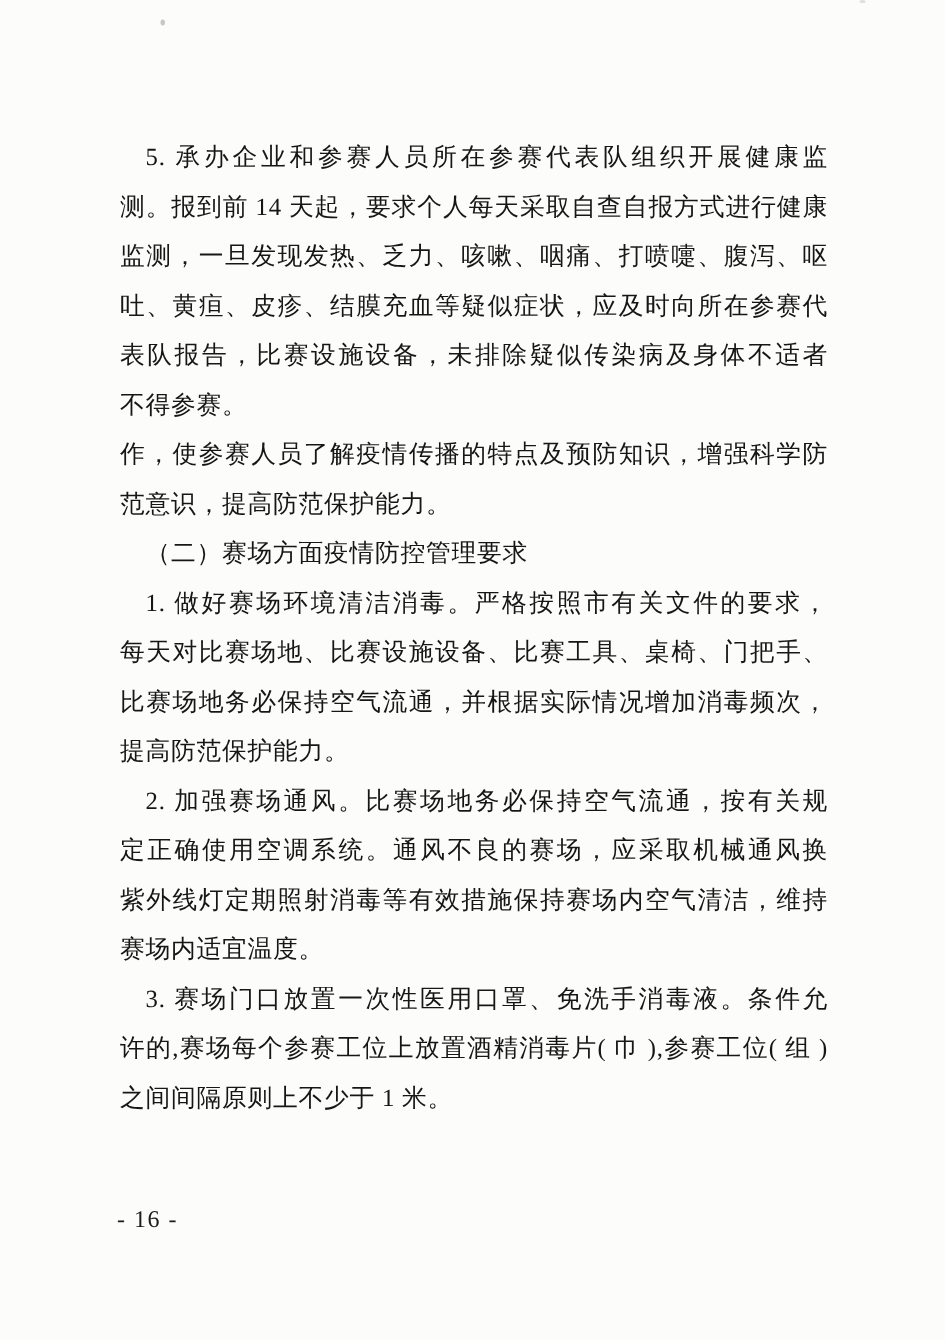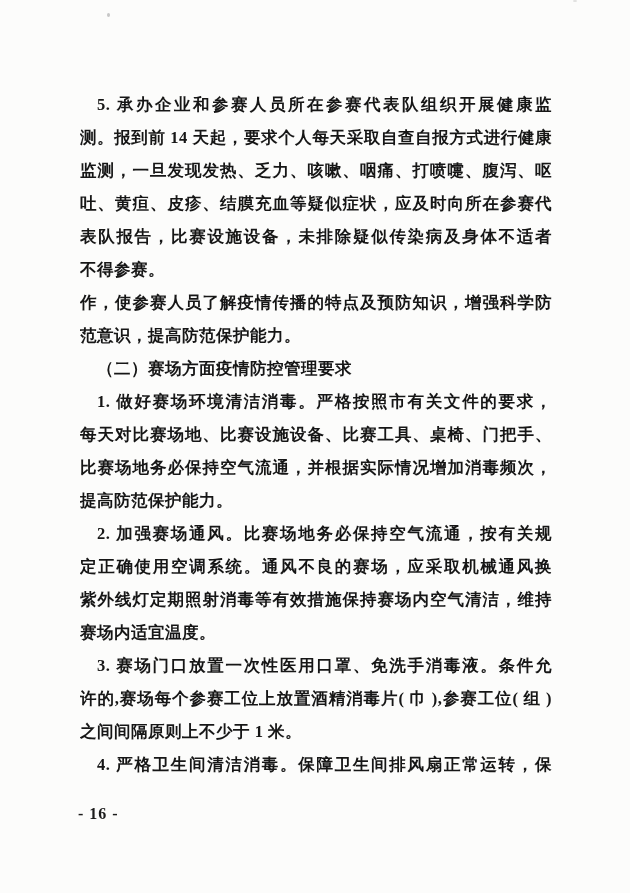--- a/index.html
+++ b/index.html
@@ -9,21 +9,20 @@
   }
   .page {
     position: relative;
     width: 630px;
     height: 893px;
     margin: 0;
     background: #fcfcfb;
     overflow: hidden;
     font-family: "Liberation Serif", "DejaVu Serif", serif;
     color: #161616;
-    font-weight: bold;
   }
   .text-block {
     position: absolute;
     left: 80px;
     top: 88px;
     width: 472px;
   }
   .line {
     height: 33px;
     line-height: 33px;
@@ -79,17 +78,16 @@
       <div class="line fill">每天对比赛场地、比赛设施设备、比赛工具、桌椅、门把手、</div>
       <div class="line fill">比赛场地务必保持空气流通，并根据实际情况增加消毒频次，</div>
       <div class="line">提高防范保护能力。</div>
       <div class="line indent fill">2. 加强赛场通风。比赛场地务必保持空气流通，按有关规</div>
       <div class="line fill">定正确使用空调系统。通风不良的赛场，应采取机械通风换气、</div>
       <div class="line fill">紫外线灯定期照射消毒等有效措施保持赛场内空气清洁，维持</div>
       <div class="line">赛场内适宜温度。</div>
       <div class="line indent fill">3. 赛场门口放置一次性医用口罩、免洗手消毒液。条件允</div>
       <div class="line fill">许的,赛场每个参赛工位上放置酒精消毒片( 巾 ),参赛工位( 组 )</div>
       <div class="line">之间间隔原则上不少于 1 米。</div>
-      <div class="line indent fill">4. 严格卫生间清洁消毒。保障卫生间排风扇正常运转，保</div>
     </div>
 
   <div class="page-number">- 16 -</div>
 </div>
 
 </body></html>

